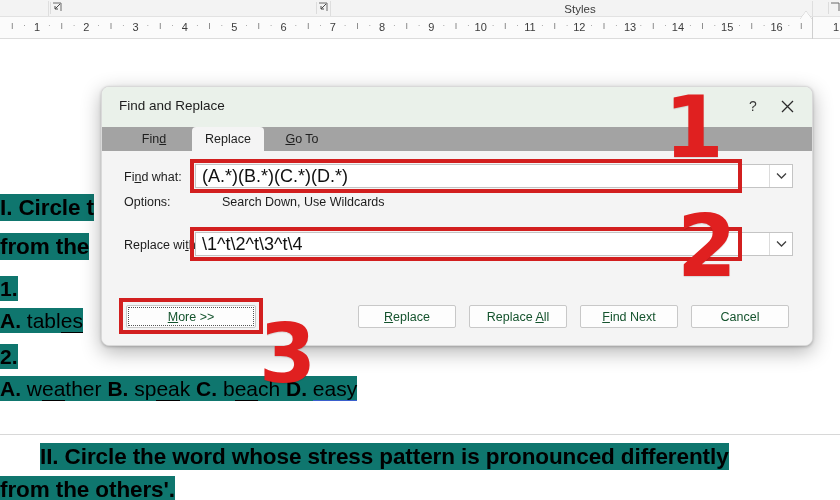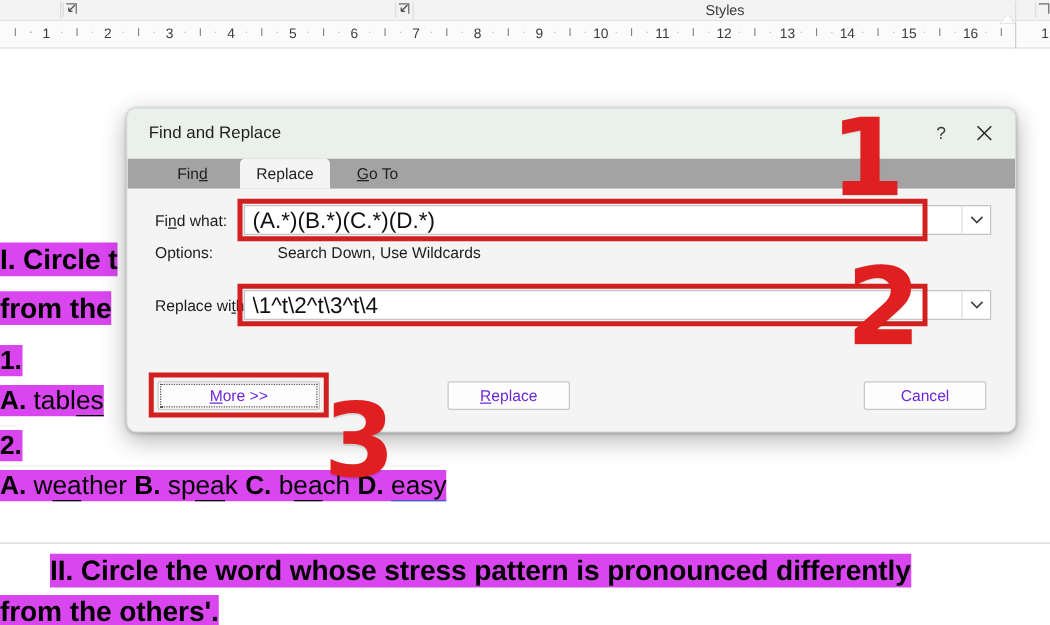--- a/index.html
+++ b/index.html
@@ -73,21 +73,21 @@
     position: absolute; left: 0; top: 39px; width: 840px; height: 461px;
     background: #ffffff;
     overflow: hidden;
   }
   .doc-line {
     position: absolute; left: 0;
     white-space: nowrap;
     color: #000000;
     line-height: 1.12;
   }
-  .hl { background: #d946ef; padding: 1px 0; }
+  .hl { background: #0f766e; padding: 1px 0; }
   .hdg { font-weight: bold; font-size: 22.5px; letter-spacing: -0.1px; }
   .num { font-weight: bold; font-size: 21px; }
   .opt { font-size: 21px; }
   .opt b { font-weight: bold; }
   .sp-under { border-bottom: 1.6px solid #000; }
   .blue-under { border-bottom: 1.8px solid #3a5fcd; }
   .doc-rule {
     position: absolute; left: 0; width: 840px; height: 1px; background: #d8d8d8;
   }
 
@@ -187,21 +187,21 @@
   .rb-replace { left: 88px; top: 76px; width: 552px; height: 34px; }
   .rb-more { left: 17px; top: 147px; width: 144px; height: 36px; }
 
   
   .dlg-button {
     position: absolute; top: 154px; height: 23px;
     background: #fdfdfd;
     border: 1px solid #c8c8c8;
     border-radius: 2px;
     display: flex; align-items: center; justify-content: center;
-    font-size: 12.5px; color: #6d28d9; white-space: nowrap;
+    font-size: 12.5px; color: #14532d; white-space: nowrap;
   }
   .dlg-button u { text-decoration: underline; }
   .b-more {
     left: 24px; width: 130px;
     outline: 1px dotted #555; outline-offset: -3px;
   }
   .b-replace { left: 256px; width: 98px; }
   .b-replaceall { left: 367px; width: 98px; }
   .b-findnext { left: 478px; width: 98px; }
   .b-cancel { left: 589px; width: 98px; }
@@ -419,20 +419,26 @@
           </svg>
         </div>
       </div>
 
       <div class="dlg-button b-more">
         <span><u>M</u>ore &gt;&gt;</span>
       </div>
       <div class="dlg-button b-replace">
         <span><u>R</u>eplace</span>
       </div>
+      <div class="dlg-button b-replaceall">
+        <span>Replace <u>A</u>ll</span>
+      </div>
+      <div class="dlg-button b-findnext">
+        <span><u>F</u>ind Next</span>
+      </div>
       <div class="dlg-button b-cancel">
         <span>Cancel</span>
       </div>
 
       <div class="red-box rb-find"></div>
       <div class="red-box rb-replace"></div>
       <div class="red-box rb-more"></div>
     </div>
   </div>
 

